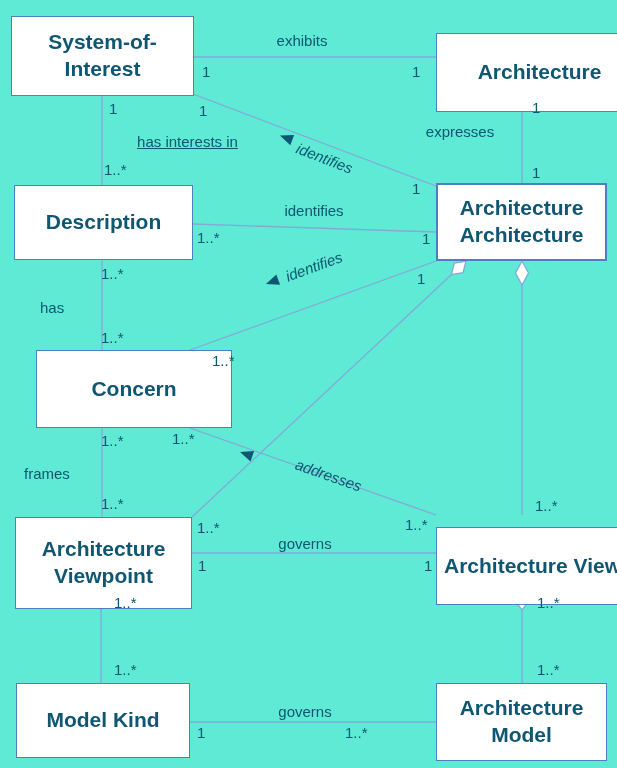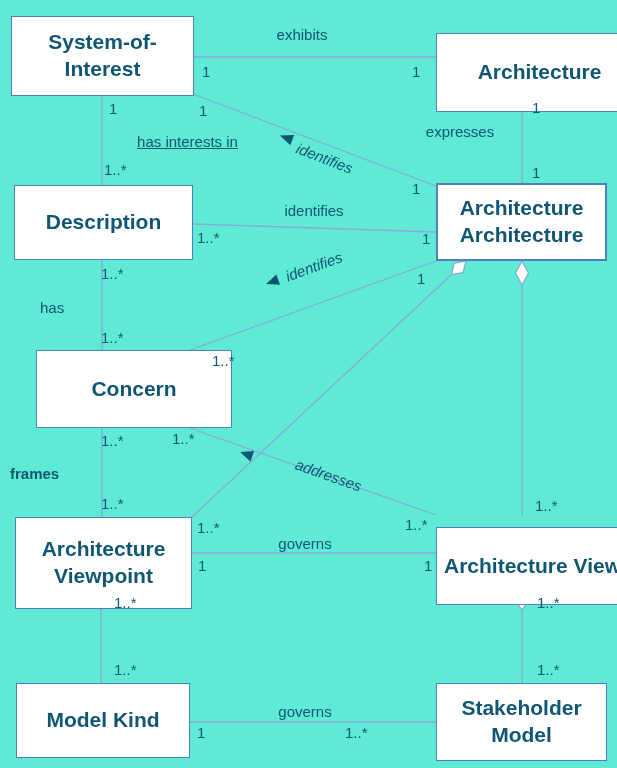--- a/index.html
+++ b/index.html
@@ -60,23 +60,23 @@
   <div class="box thick" style="left:436px;top:183px;width:171px;height:78px;">Architecture Architecture</div>
 
   <div class="box" style="left:14px;top:350px;width:196px;height:78px;margin-left:22px;">Concern</div>
 
   <div class="box" style="left:15px;top:517px;width:177px;height:92px;">Architecture Viewpoint</div>
 
   <div class="box" style="left:436px;top:515px;width:193px;height:78px;margin-top:12px;">Architecture View</div>
 
   <div class="box" style="left:16px;top:683px;width:174px;height:75px;">Model Kind</div>
 
-  <div class="box" style="left:436px;top:683px;width:171px;height:78px;">Stakeholder Model</div>
+  <div class="box" style="left:436px;top:683px;width:171px;height:78px;">Architecture Model</div>
 
-  <span class="lbl c" style="left:262px;top:26px;width:80px;">exhibits</span>
+  <span class="lbl c" style="left:262px;top:32px;width:80px;">exhibits</span>
   <span class="lbl" style="left:202px;top:63px;">1</span>
   <span class="lbl" style="left:412px;top:63px;">1</span>
 
   <span class="lbl c" style="left:418px;top:123px;width:84px;">expresses</span>
   <span class="lbl" style="left:532px;top:99px;">1</span>
   <span class="lbl" style="left:532px;top:164px;">1</span>
 
   <span class="lbl rot" style="left:297px;top:139px;transform:rotate(21deg);">identifies</span>
   <span class="lbl" style="left:199px;top:102px;">1</span>
   <span class="lbl" style="left:412px;top:180px;">1</span>
@@ -90,21 +90,21 @@
   <span class="lbl" style="left:422px;top:230px;">1</span>
 
   <span class="lbl" style="left:40px;top:299px;">has</span>
   <span class="lbl" style="left:101px;top:265px;">1..*</span>
   <span class="lbl" style="left:101px;top:329px;">1..*</span>
 
   <span class="lbl rot" style="left:286px;top:268px;transform:rotate(-20deg);">identifies</span>
   <span class="lbl" style="left:417px;top:270px;">1</span>
   <span class="lbl" style="left:212px;top:352px;">1..*</span>
 
-  <span class="lbl" style="left:10px;top:465px;font-weight:bold;">frames</span>
+  <span class="lbl" style="left:24px;top:465px;">frames</span>
   <span class="lbl" style="left:101px;top:432px;">1..*</span>
   <span class="lbl" style="left:101px;top:495px;">1..*</span>
 
   <span class="lbl rot" style="left:296px;top:455px;transform:rotate(19.5deg);">addresses</span>
   <span class="lbl" style="left:172px;top:430px;">1..*</span>
   <span class="lbl" style="left:405px;top:516px;">1..*</span>
 
   <span class="lbl" style="left:197px;top:519px;">1..*</span>
   <span class="lbl" style="left:535px;top:497px;">1..*</span>
 

